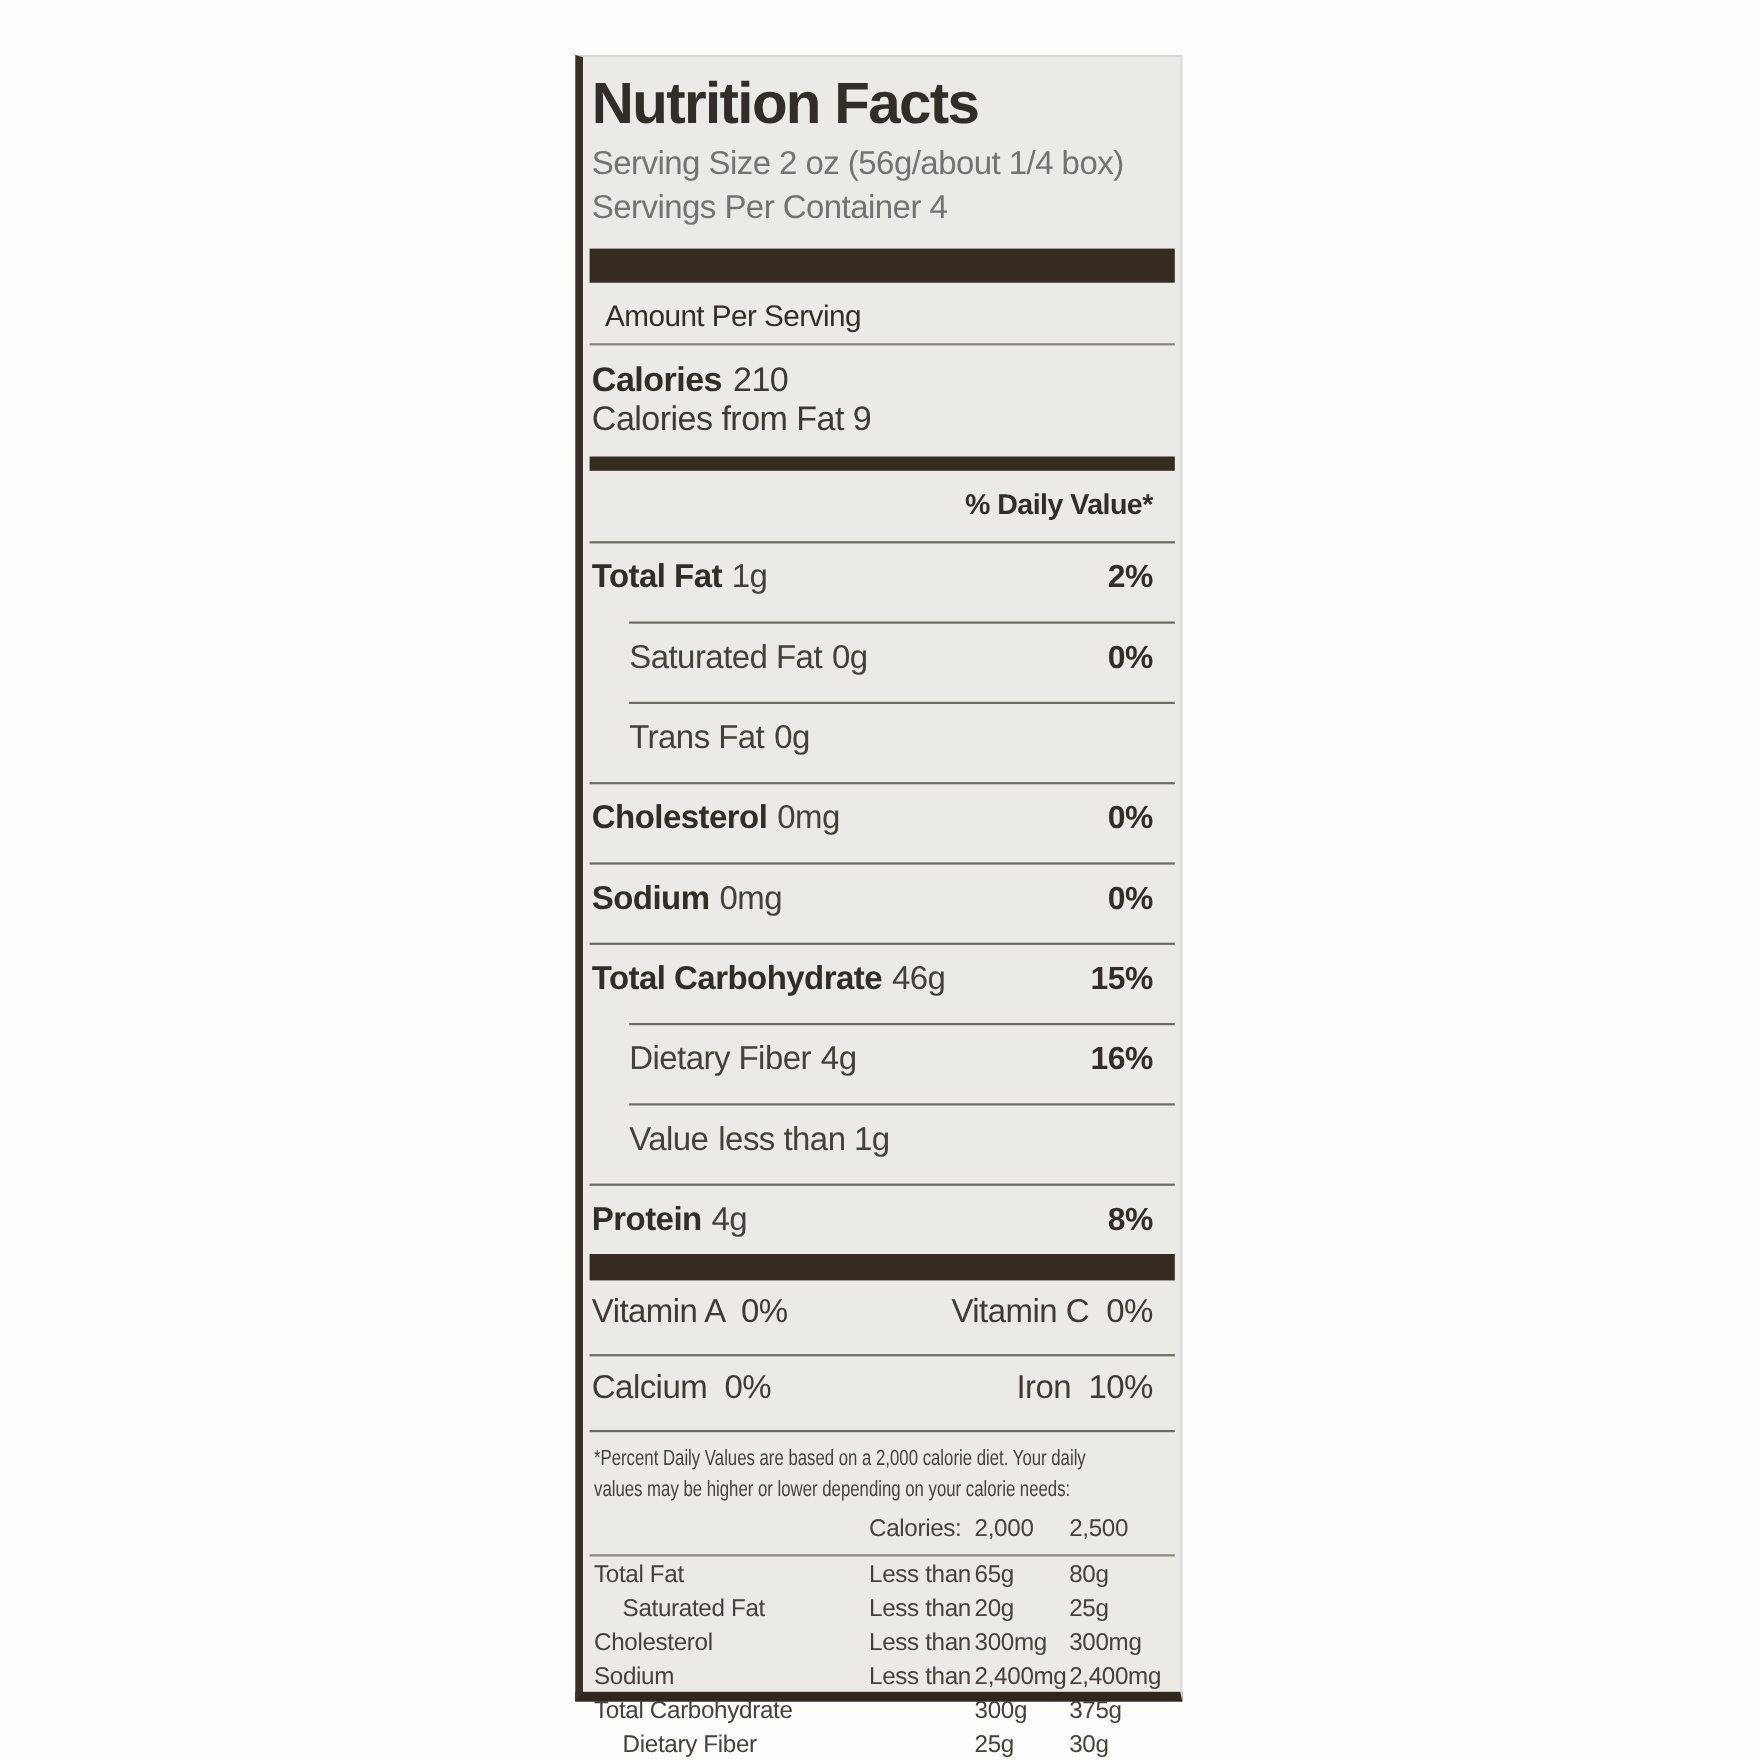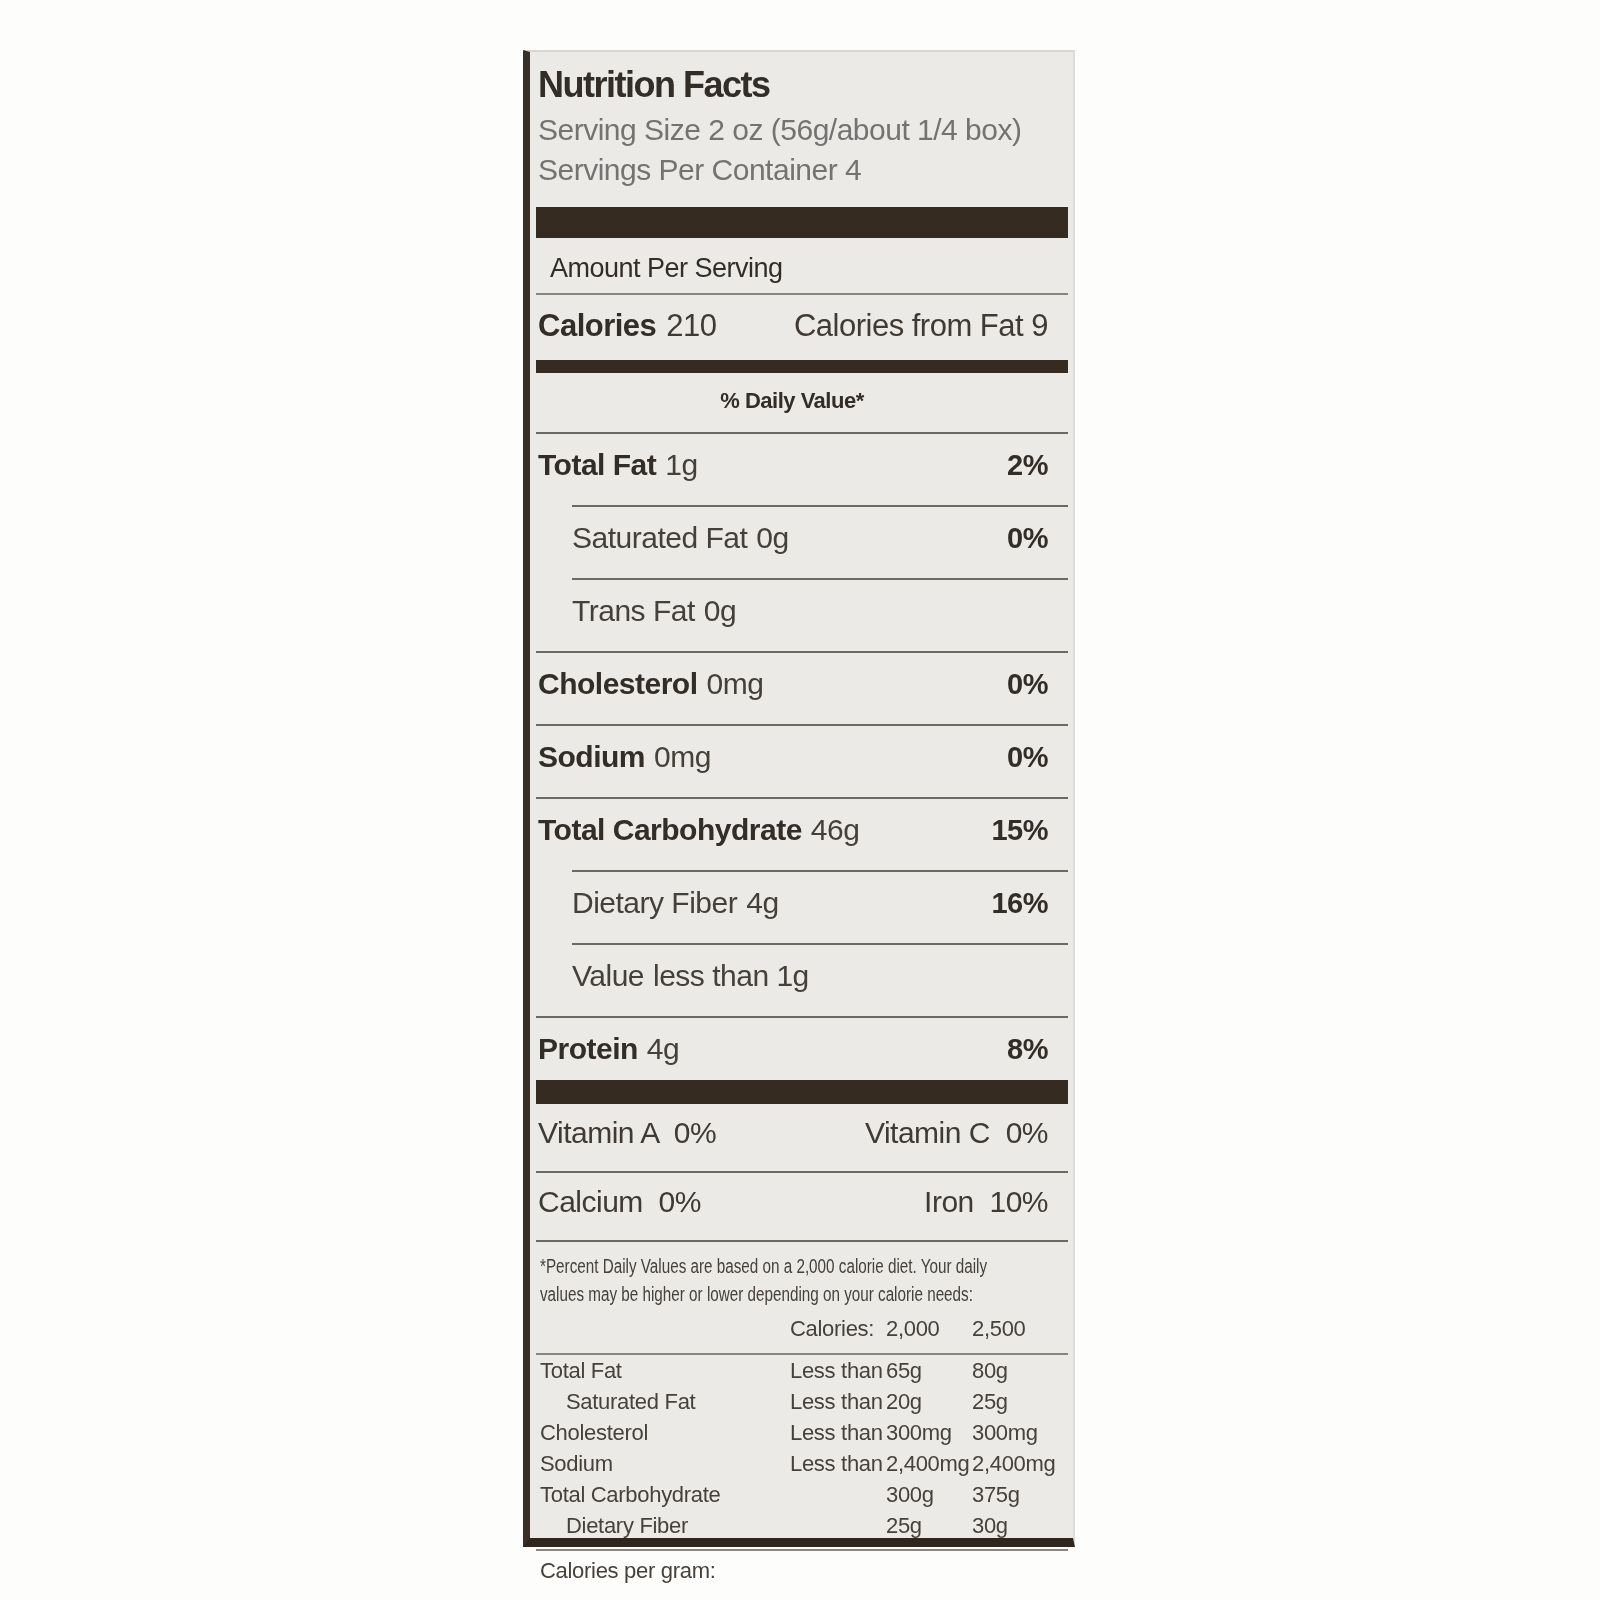--- a/index.html
+++ b/index.html
@@ -9,38 +9,38 @@
   .nf-label {
     position:absolute; left:523px; top:50px; width:552px; height:1497px;
     background:#ebeae7;
     border-left:7px solid #3a2f27;
     border-bottom:9px solid #30261d;
     border-top:2px solid #d8d6d2;
     border-right:2px solid #dedcd8;
     padding:0 5px 0 6px;
   }
 
-  .nf-title { font-size:36px; font-weight:700; letter-spacing:-1.5px; color:#332d27; margin:12px 0 4px 2px; }
+  .nf-title { font-size:53px; font-weight:700; letter-spacing:-1.5px; color:#332d27; margin:12px 0 4px 2px; }
   .serv-line { font-size:30px; letter-spacing:-0.5px; line-height:40px; margin-left:2px; color:#737373; }
 
   .bar { background:#362b21; }
   .bar-thick { height:31px; margin-top:17px; }
   .bar-thick2 { height:24px; margin-top:0; }
   .bar-med { height:13px; margin-top:4px; }
 
   .aps { font-size:27px; font-weight:400; letter-spacing:-0.5px; margin:15px 0 0 14px; color:#332d27; }
   .rule { height:2px; background:#6e6962; margin-top:9px; }
   .rule.ind { margin-left:36px; }
   .rule.lite { background:#8a857e; }
 
-  .cal-row { display:flex; justify-content:space-between; align-items:baseline; padding:13px 20px 12px 2px; font-size:31px; letter-spacing:-0.5px; }
+  .cal-row { display:flex; justify-content:space-between; align-items:baseline; padding:13px 20px 12px 2px; font-size:31px; letter-spacing:-0.5px;flex-direction:column; }
   .cal-left .b { font-weight:700; color:#332d27; }
   .cal-left .v { margin-left:10px; }
 
-  .dvh { text-align:center; font-size:22px; font-weight:700; letter-spacing:-0.5px; color:#332d27; padding:15px 20px 9px 0; }
+  .dvh { text-align:right; font-size:26px; font-weight:700; letter-spacing:-0.5px; color:#332d27; padding:15px 20px 9px 0; }
 
   .nrow { display:flex; justify-content:space-between; align-items:baseline; padding:14px 20px 14px 2px; font-size:30px; letter-spacing:-0.5px; line-height:34px; }
   .nrow .nm { font-weight:700; color:#332d27; }
   .nrow.sub { padding-left:36px; }
   .nrow.sub .nm { font-weight:400; color:#454039; }
   .nrow .amt { margin-left:9px; color:#454039; }
   .nrow .dv { font-weight:700; font-size:29px; color:#332d27; }
 
   .vrow { display:flex; justify-content:space-between; align-items:baseline; padding:12px 20px 12px 2px; font-size:30px; letter-spacing:-0.5px; line-height:34px; }
   .vrow span { white-space:pre; }

